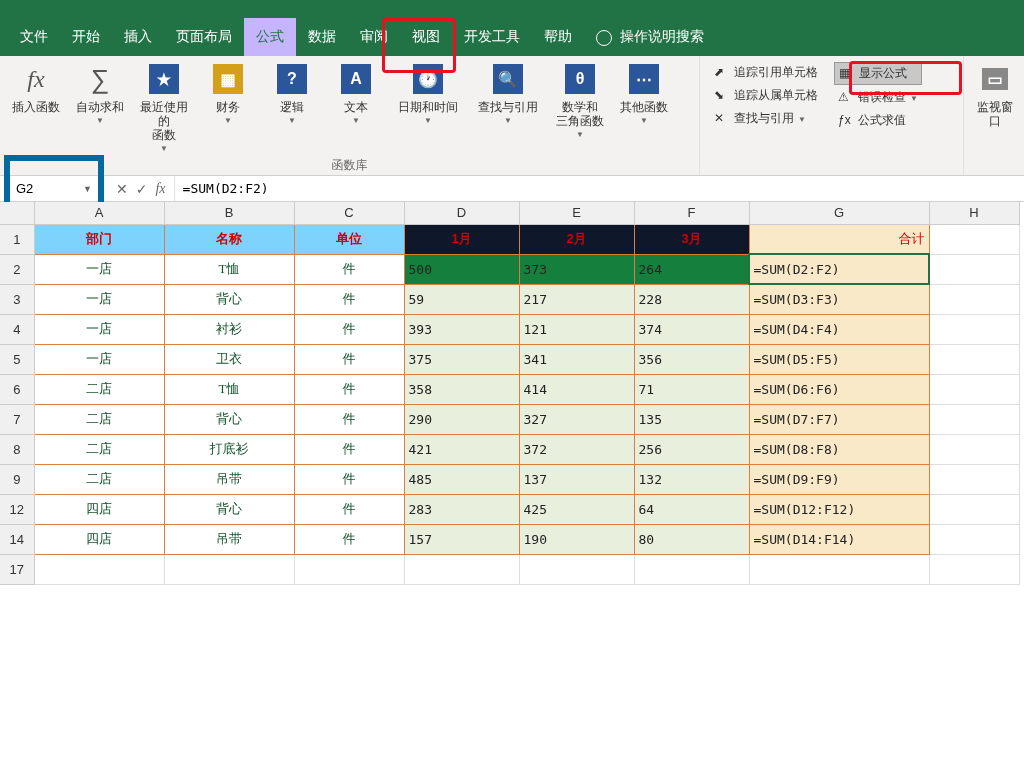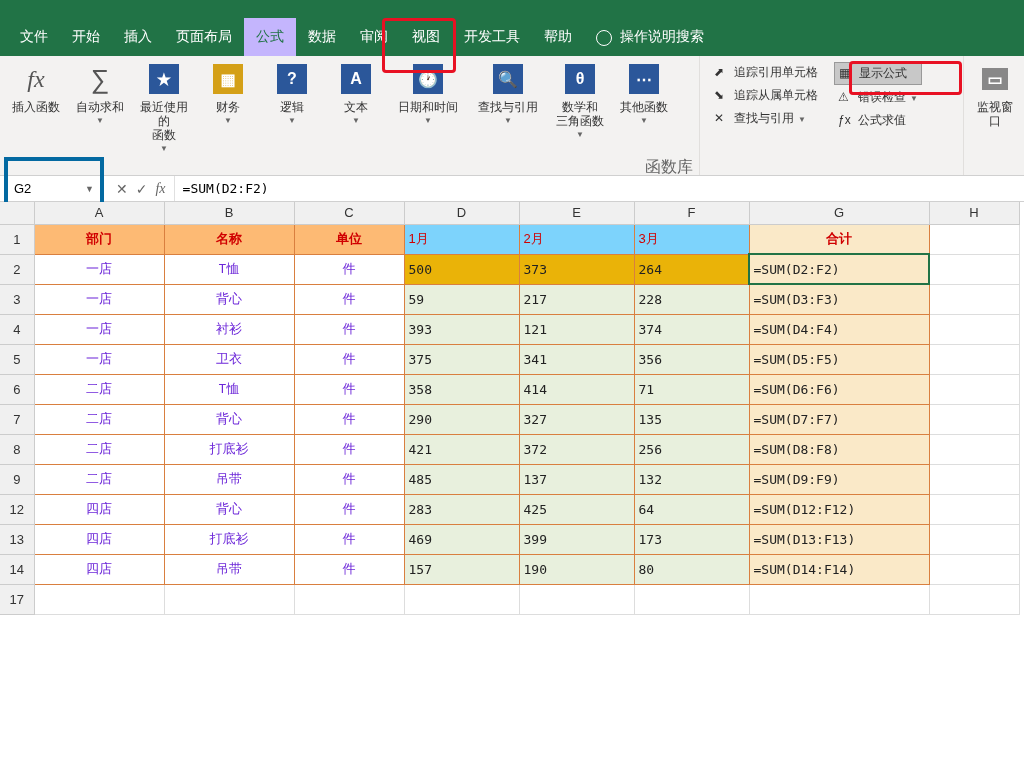--- a/index.html
+++ b/index.html
@@ -10,49 +10,49 @@
 .menuitem.active{background:#c4b5fd;color:#217346}
 .highlight-red{position:absolute;border:3px solid #e81123;border-radius:4px;pointer-events:none}
 .hl-formula-tab{left:382px;top:0px;width:74px;height:55px;z-index:10}
 .hl-show-formula{left:849px;top:61px;width:113px;height:34px;z-index:10}
 .search-area{display:flex;align-items:flex-end;margin-left:12px}
 .bulb{width:16px;height:16px;border:1.5px solid #fff;border-radius:50%;position:relative;margin-right:8px}
 .search-text{color:#fff;font-size:14px}
 .ribbon{background:#f3f2f1;height:120px;display:flex;border-bottom:1px solid #d0d0d0}
 .rgroup{display:flex;flex-direction:column;border-right:1px solid #e1dfdd;padding:4px 6px 2px}
 .rgroup-body{flex:1;display:flex;align-items:flex-start;gap:4px}
-.rgroup-label{text-align:right;font-size:16px;color:#666;padding:2px 0}
+.rgroup-label{text-align:center;font-size:12px;color:#666;padding:2px 0}
 .bigbtn{display:flex;flex-direction:column;align-items:center;justify-content:flex-start;width:60px;padding:2px;cursor:pointer;font-size:12px;text-align:center;color:#333}
 .bigbtn .icon{width:34px;height:34px;margin-bottom:4px;display:flex;align-items:center;justify-content:center}
 .bigbtn .lbl{line-height:14px}
 .dd-caret{font-size:8px;color:#666;margin-top:2px}
 .audit-col{display:flex;flex-direction:column;gap:2px;padding:2px 4px}
 .audit-item{display:flex;align-items:center;font-size:12px;color:#333;padding:2px 4px;cursor:pointer;gap:4px}
 .audit-item.pressed{background:#c8c8c8;border:1px solid #999}
 .audit-icon{width:16px;height:16px;display:inline-block}
 .formulabar{display:flex;align-items:center;border-bottom:1px solid #d0d0d0;height:26px;background:#fff}
-.namebox{width:100px;border:4px solid #0369a1;margin:2px 4px;padding:20px 6px;font-size:13px;display:flex;justify-content:space-between;align-items:center}
+.namebox{width:100px;border:6px solid #0369a1;margin:2px 4px;padding:20px 6px;font-size:13px;display:flex;justify-content:space-between;align-items:center}
 .nb-caret{font-size:9px;color:#666}
 .fb-btns{display:flex;gap:8px;padding:0 8px;color:#666;font-size:14px}
 .fb-fx{font-style:italic;font-family:serif}
 .fb-input{flex:1;padding:2px 8px;font-size:13px;font-family:Consolas,monospace;border-left:1px solid #e0e0e0;height:100%;display:flex;align-items:center}
 .sheet{position:relative;overflow:auto}
 table{border-collapse:collapse;table-layout:fixed}
 .corner{width:34px;height:22px;background:#f0f0f0;border-right:1px solid #ccc;border-bottom:1px solid #ccc}
 .colhdr{background:#f0f0f0;border-right:1px solid #ccc;border-bottom:1px solid #ccc;text-align:center;font-size:13px;color:#333;height:22px;font-weight:normal}
 .rowhdr{background:#f0f0f0;border-right:1px solid #ccc;border-bottom:1px solid #ccc;text-align:center;font-size:13px;color:#333;width:34px;font-weight:normal}
 td.cell{border:1px solid #d97f3f;height:30px;font-size:13px;padding:0 4px;overflow:hidden;white-space:nowrap}
 td.empty{border:1px solid #ddd;height:30px}
-.hdr-abc{background:#fdba74;text-align:center;font-weight:bold;color:#d00000;font-size:15px}
-.hdr-month{background:#7dd3fc;font-weight:normal;color:#d00000;font-size:15px}
-.hdr-sum{background:#fae9c8;text-align:center;font-weight:bold;color:#d00000;font-size:15px}
-.c-abc{text-align:center;color:#6d28d9;font-family:Liberation Mono, monospace}
+.hdr-abc{background:#7dd3fc;text-align:center;font-weight:bold;color:#d00000;font-size:15px}
+.hdr-month{background:#0f172a;text-align:center;font-weight:bold;color:#d00000;font-size:15px}
+.hdr-sum{background:#fae9c8;text-align:right;font-weight:normal;color:#d00000;font-size:15px}
+.c-abc{text-align:center;color:#14532d;font-family:Liberation Serif, serif}
 .c-num{background:#e8f0dd;font-family:Consolas,monospace;color:#222;text-align:left}
 .c-sum{background:#fae9c8;font-family:Consolas,monospace;color:#222;text-align:left}
-.selrow .c-num{background:#eab308}
+.selrow .c-num{background:#15803d}
 .selcell{outline:2px solid #217346;outline-offset:-1px}
 .fx-icon{font-family:'Times New Roman',serif;font-style:italic;font-size:24px;color:#555}
 .sigma{font-size:26px;color:#555}
 .sq{width:30px;height:30px;display:flex;align-items:center;justify-content:center;color:#fff;font-weight:bold;font-size:16px}
 </style>
 </head>
 <body>
 
 <div class="titlebar"></div>
 
@@ -332,31 +332,20 @@
           <td class="cell c-abc">四店</td>
           <td class="cell c-abc">背心</td>
           <td class="cell c-abc">件</td>
           <td class="cell c-num">283</td>
           <td class="cell c-num">425</td>
           <td class="cell c-num">64</td>
           <td class="cell c-sum">=SUM(D12:F12)</td>
           <td class="empty"></td>
         </tr>
         <tr class="">
-          <th class="rowhdr">13</th>
-          <td class="cell c-abc">四店</td>
-          <td class="cell c-abc">打底衫</td>
-          <td class="cell c-abc">件</td>
-          <td class="cell c-num">469</td>
-          <td class="cell c-num">399</td>
-          <td class="cell c-num">173</td>
-          <td class="cell c-sum">=SUM(D13:F13)</td>
-          <td class="empty"></td>
-        </tr>
-        <tr class="">
           <th class="rowhdr">14</th>
           <td class="cell c-abc">四店</td>
           <td class="cell c-abc">吊带</td>
           <td class="cell c-abc">件</td>
           <td class="cell c-num">157</td>
           <td class="cell c-num">190</td>
           <td class="cell c-num">80</td>
           <td class="cell c-sum">=SUM(D14:F14)</td>
           <td class="empty"></td>
         </tr>

